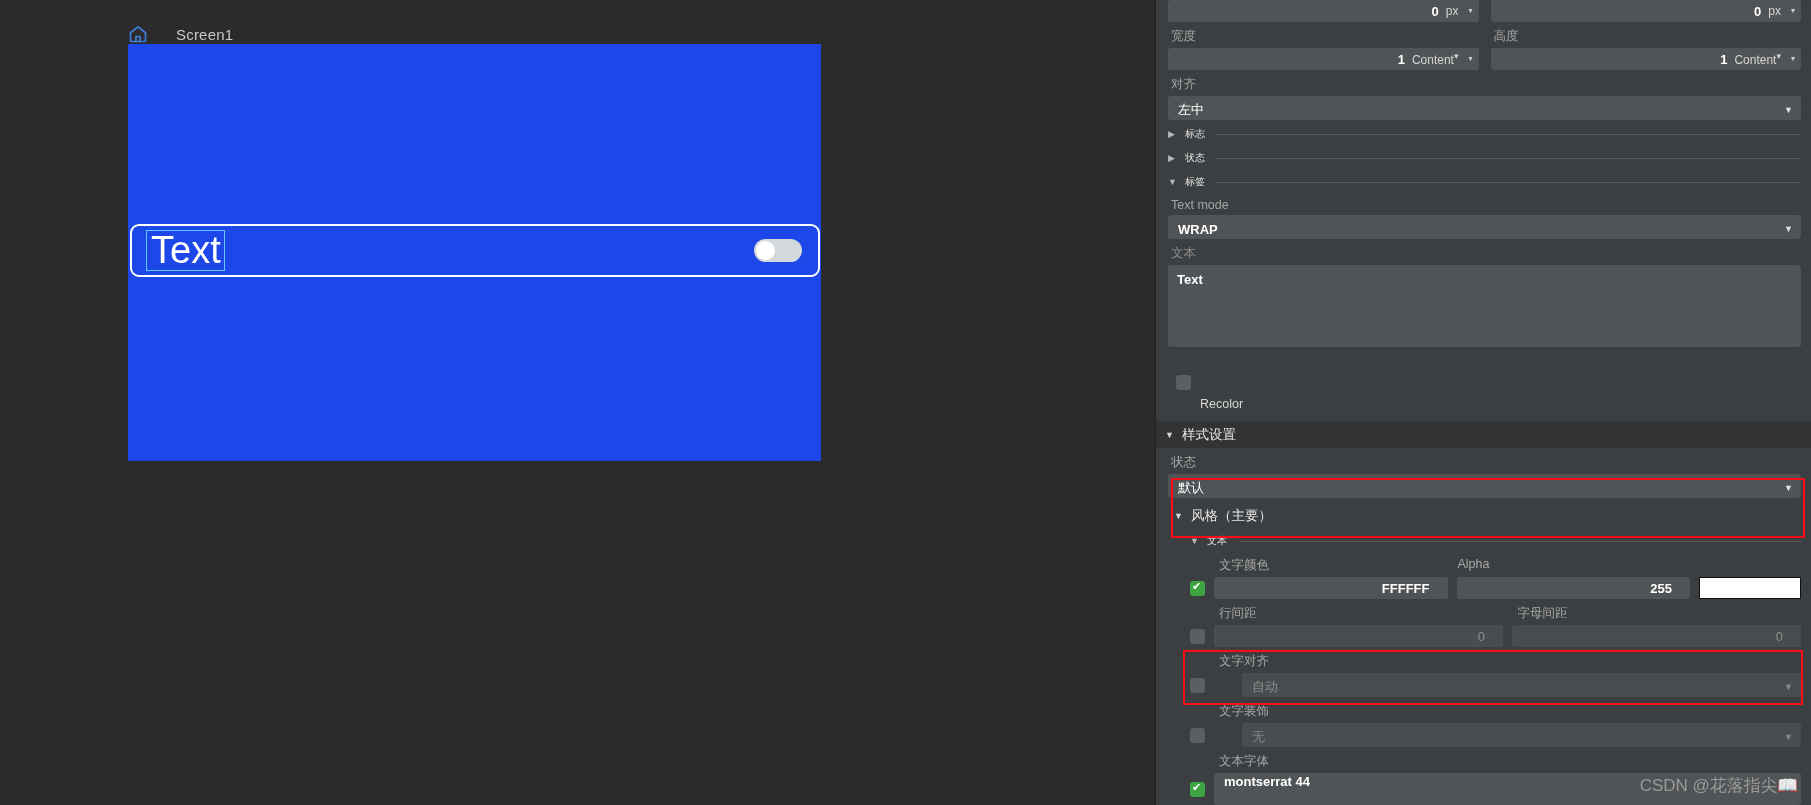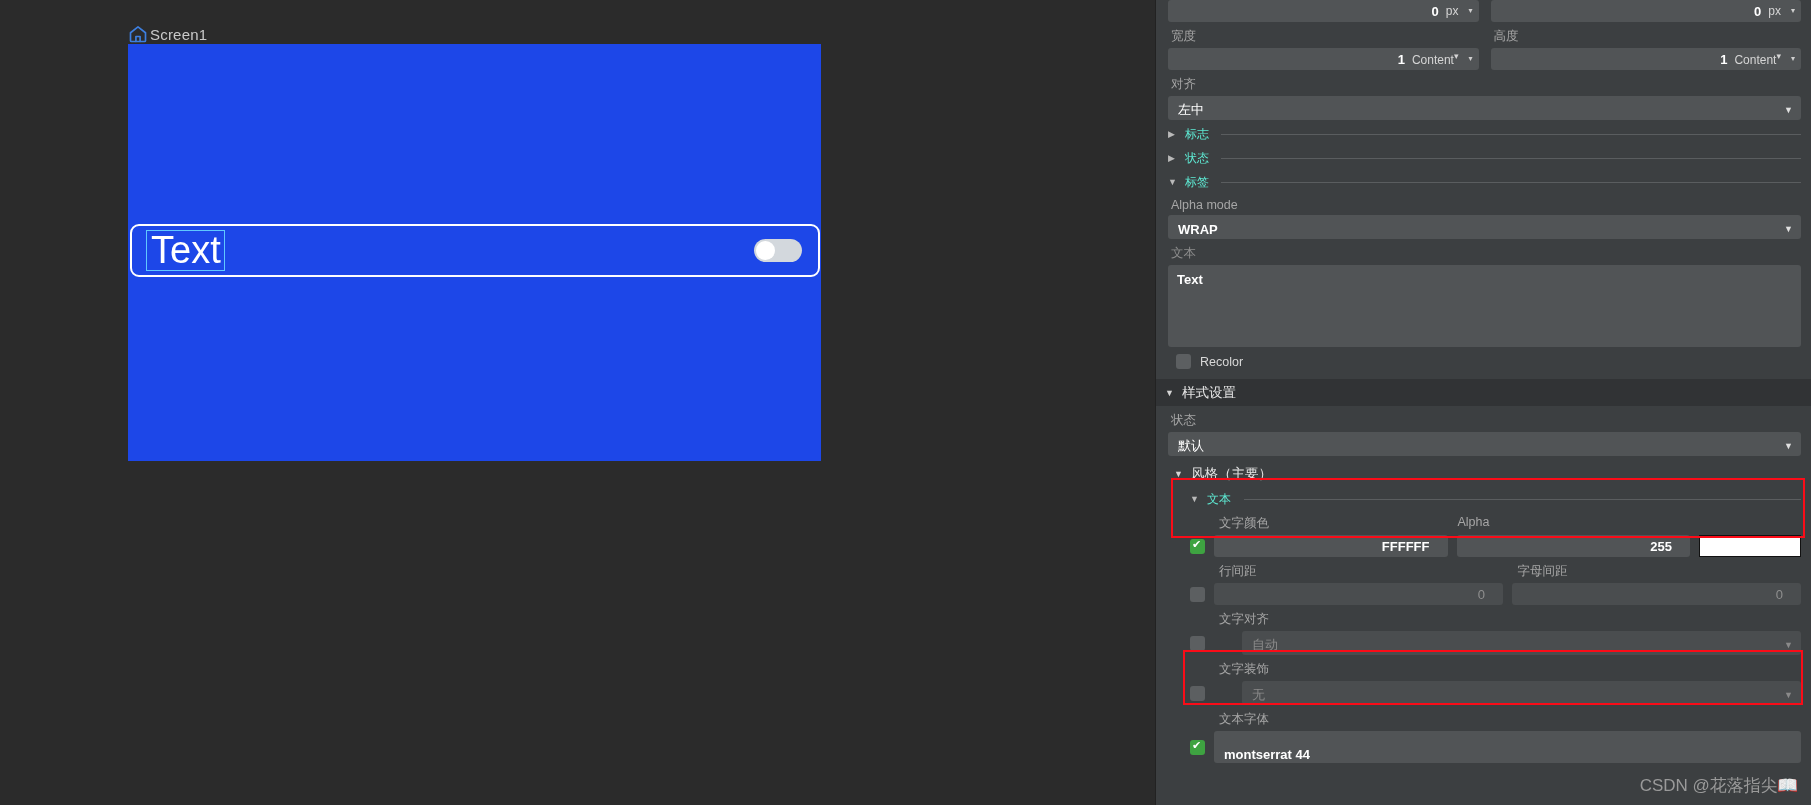--- a/index.html
+++ b/index.html
@@ -12,21 +12,21 @@
   .app { position: relative; width: 1811px; height: 805px; }
 
   
   .canvas-area {
     position: absolute; left: 0; top: 0;
     width: 1155px; height: 805px;
     background: #2b2b2b;
   }
   .screen-label {
     position: absolute; left: 128px; top: 22px;
-    display: flex; align-items: center; gap: 2px;
+    display: flex; align-items: center; gap: 28px;
     height: 24px;
   }
   .home-icon { width: 20px; height: 20px; display: block; }
   .screen-name {
     color: #c9c9c9; font-size: 15px; letter-spacing: .2px;
   }
   .device-screen {
     position: absolute; left: 128px; top: 44px;
     width: 693px; height: 417px;
     background: #1d47e8;
@@ -107,21 +107,21 @@
   .select.disabled { background: #4a4d4f; color: #8a8a8a; margin-left: 28px; }
   .select.disabled .caret { color: #8a8a8a; }
 
   .collapse-row {
     display: flex; align-items: center; gap: 7px;
     height: 20px; margin-top: 4px;
   }
   .collapse-row .tri {
     color: #b9b9b9; font-size: 9px; width: 10px; line-height: 1;
   }
-  .collapse-row .ctitle { color: #5eead4; font-size: 12px; white-space: nowrap; }
+  .collapse-row .ctitle { color: #e5e5e5; font-size: 10px; white-space: nowrap; }
   .collapse-row .rule {
     flex: 1 1 auto; height: 1px; background: #5a5d5f; margin-left: 5px;
   }
 
   .textarea {
     background: #515456; border-radius: 3px;
     height: 82px; padding: 7px 9px;
     color: #ffffff; font-size: 13px; font-weight: bold;
   }
 
@@ -130,21 +130,21 @@
     width: 15px; height: 15px; border-radius: 3px;
     background: #5c5f61; flex: 0 0 auto;
   }
   .chk.on {
     background: #3ea341; position: relative;
   }
   .chk.on::after {
     content: "✔"; color: #fff; font-size: 11px;
     position: absolute; left: 2px; top: -1px;
   }
-  .chk-label { color: #d8d8d8; font-size: 12.5px; }
+  .chk-label { color: #d8d8d8; font-size: 12.5px; margin-top: 43px; }
 
   .section-hdr {
     display: flex; align-items: center; gap: 8px;
     background: #313335; height: 27px;
     margin: 7px -12px 0 -12px; padding-left: 9px;
   }
   .section-hdr .tri { color: #d4d4d4; font-size: 9px; }
   .section-hdr .stitle { color: #e6e6e6; font-size: 13.5px; }
 
   .group-hdr {
@@ -167,21 +167,21 @@
   }
   .hexbox.off { background: #4a4d4f; color: #8f8f8f; font-weight: normal; }
 
   .swatch {
     width: 102px; height: 22px; background: #ffffff;
     border: 1px solid #111; flex: 0 0 auto;
   }
 
   .fontbox {
     background: #515456; border-radius: 3px; height: 25px;
-    display: flex; align-items: flex-start;
+    display: flex; align-items: flex-end;
     padding: 16px 10px; color: #ffffff; font-weight: bold; font-size: 13px;
   }
 
   
   .redbox {
     position: absolute; border: 2px solid #fb0c18;
     pointer-events: none; z-index: 40;
   }
 
   .watermark {
@@ -284,21 +284,21 @@
         <span class="ctitle">状态</span>
         <span class="rule"></span>
       </div>
 
       <div class="collapse-row">
         <span class="tri">▼</span>
         <span class="ctitle">标签</span>
         <span class="rule"></span>
       </div>
 
-      <span class="lbl">Alpha mode</span>
+      <span class="lbl">Text mode</span>
       <div class="select bold">
         <span>WRAP</span>
         <span class="caret">▼</span>
       </div>
 
       <span class="lbl dim">文本</span>
       <div class="textarea">
         <span>Text</span>
       </div>
 

